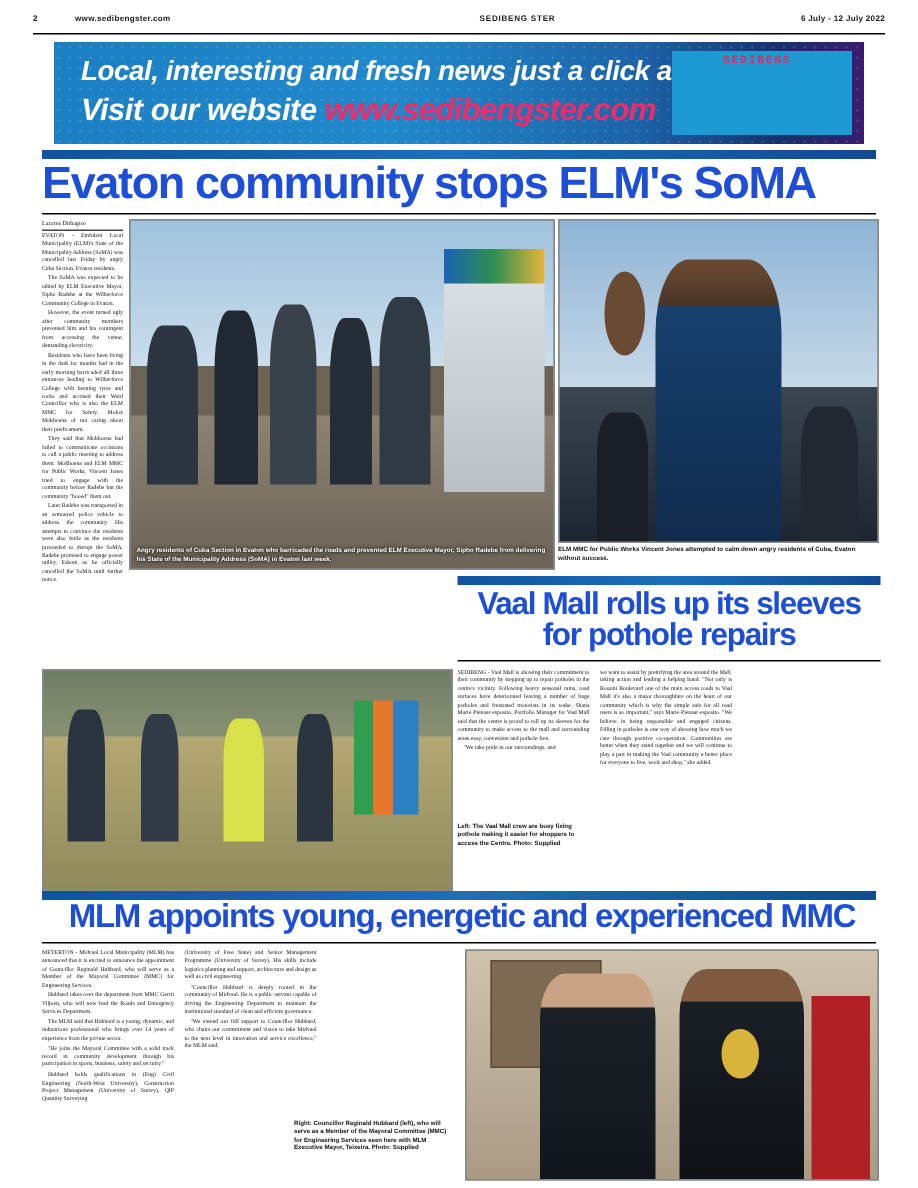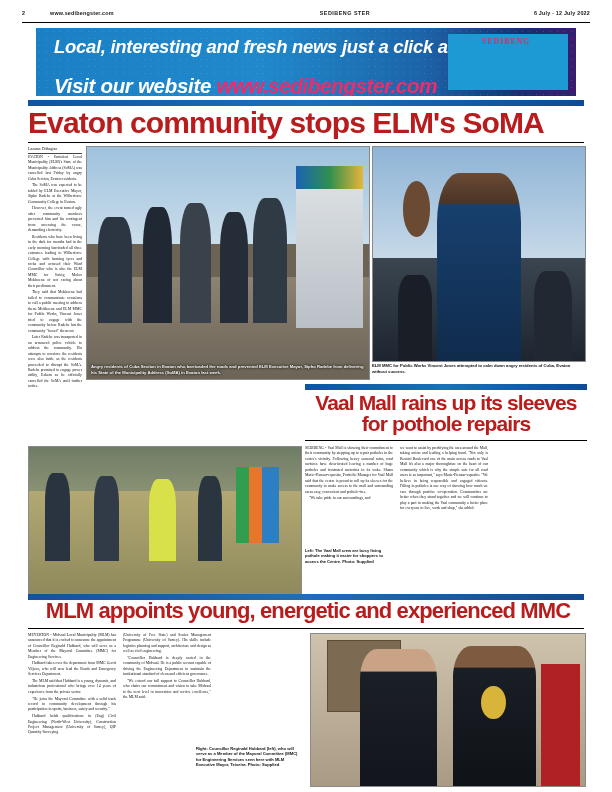--- a/index.html
+++ b/index.html
@@ -60,36 +60,36 @@
     position: absolute;
     left: 18px;
     font-family: "Liberation Sans", sans-serif;
     font-weight: bold;
     font-style: italic;
     color: #ffffff;
     letter-spacing: -0.3px;
     white-space: nowrap;
   }
   .banner .line1 { top: 8px;  font-size: 18.5px; }
-  .banner .line2 { top: 34px; font-size: 20.5px; margin-top: 12px; }
+  .banner .line2 { top: 34px; font-size: 20.5px; }
   .banner .url {
     color: #ef2b6a;
     font-size: 21px;
     letter-spacing: -0.6px;
   }
   .logobox {
     position: absolute;
     right: 8px; top: 6px;
     width: 120px; height: 56px;
     background: #1b9ad4;
   }
   .logobox .sed {
     position: absolute;
     left: 34px; top: 3px;
-    font-family: Liberation Serif, serif;
+    font-family: Liberation Mono, monospace;
     font-weight: bold;
     font-size: 7.5px;
     letter-spacing: 1.2px;
     color: #e8275f;
   }
   .logobox .ster {
     position: absolute;
     left: 2px; top: 6px;
     font-family: "Liberation Serif", serif;
     font-weight: bold;
@@ -110,21 +110,21 @@
     position: absolute;
     background: #000;
     height: 1.2px;
   }
 
   
   .headline {
     position: absolute;
     font-family: "Liberation Sans", sans-serif;
     font-weight: bold;
-    color: #b91c1c;
+    color: #1d4ed8;
     letter-spacing: -0.9px;
     line-height: 1.02;
   }
   #hl-evaton { left: 28px; top: 108px; width: 556px; font-size: 30px; }
   #hl-vaal   { left: 305px; top: 392px; width: 282px; font-size: 21px; text-align: center; }
   #hl-mlm    { left: 28px; top: 600px; width: 560px; font-size: 22px; text-align: center; }
 
   
   .col {
     position: absolute;
@@ -241,21 +241,21 @@
     <div class="sky" style="height:52%; background:linear-gradient(180deg,#8fb4d6,#c6d9e8);"></div>
     <div class="ground" style="height:48%; background:linear-gradient(180deg,#3b4550,#1d2630);"></div>
     <div style="position:absolute;left:30%;top:12%;width:40%;height:88%;background:linear-gradient(180deg,#6b4a33 0%,#4a3526 16%,#17406e 17%,#102b4c 100%);border-radius:26% 26% 0 0;"></div>
     <div style="position:absolute;left:14%;top:16%;width:13%;height:26%;background:#6b4a33;border-radius:50%;"></div>
     <div style="position:absolute;left:12%;top:60%;width:16%;height:40%;background:#1a1f27;border-radius:30% 30% 0 0;"></div>
     <div style="position:absolute;right:6%;top:58%;width:18%;height:42%;background:#222831;border-radius:30% 30% 0 0;"></div>
   </div>
   <div class="caption" style="left:372px; top:363px; width:212px;">ELM MMC for Public Works Vincent Jones attempted to calm down angry residents of Cuba, Evaton without success.</div>
 
   <div class="bluebar" style="left:305px; top:384px; width:282px;"></div>
-  <div class="headline" id="hl-vaal">Vaal Mall rains up its sleeves for pothole repairs</div>
+  <div class="headline" id="hl-vaal">Vaal Mall rolls up its sleeves for pothole repairs</div>
   <div class="blackrule" style="left:305px; top:440px; width:282px;"></div>
 
   <div class="photo" style="left:28px; top:446px; width:272px; height:146px;">
     <div class="sky" style="height:30%; background:linear-gradient(180deg,#6f7d66,#8a9173);"></div>
     <div class="ground" style="height:70%; background:linear-gradient(180deg,#b3a873,#8f8a5c);"></div>
     <div style="position:absolute;left:6%;top:18%;width:9%;height:60%;background:#2a3440;border-radius:32% 32% 0 0;"></div>
     <div style="position:absolute;left:24%;top:20%;width:9%;height:58%;background:#313b47;border-radius:32% 32% 0 0;"></div>
     <div style="position:absolute;left:44%;top:22%;width:10%;height:56%;background:#d8e04a;border-radius:32% 32% 0 0;"></div>
     <div style="position:absolute;left:62%;top:20%;width:9%;height:58%;background:#2b3540;border-radius:32% 32% 0 0;"></div>
     <div style="position:absolute;right:8%;top:14%;width:16%;height:52%;background:linear-gradient(90deg,#2f9e4f 0%,#2f9e4f 30%,#e8762a 30%,#e8762a 60%,#2d7fc4 60%,#2d7fc4 100%);"></div>

